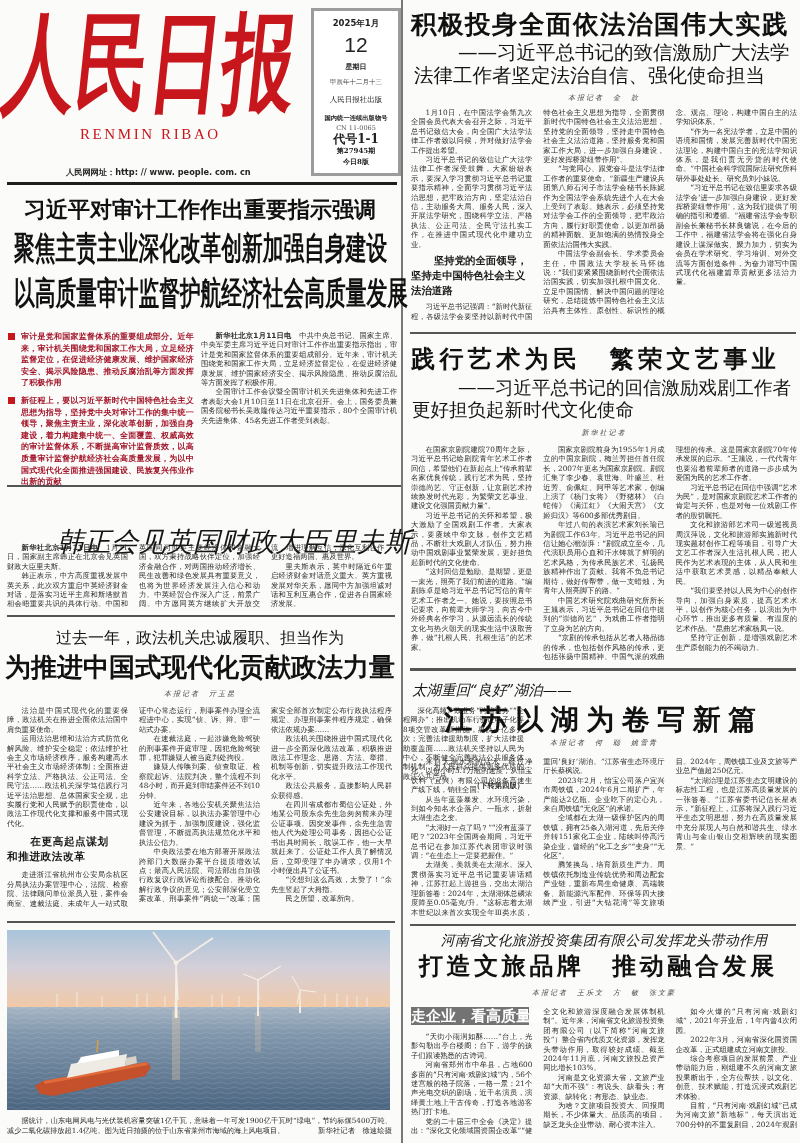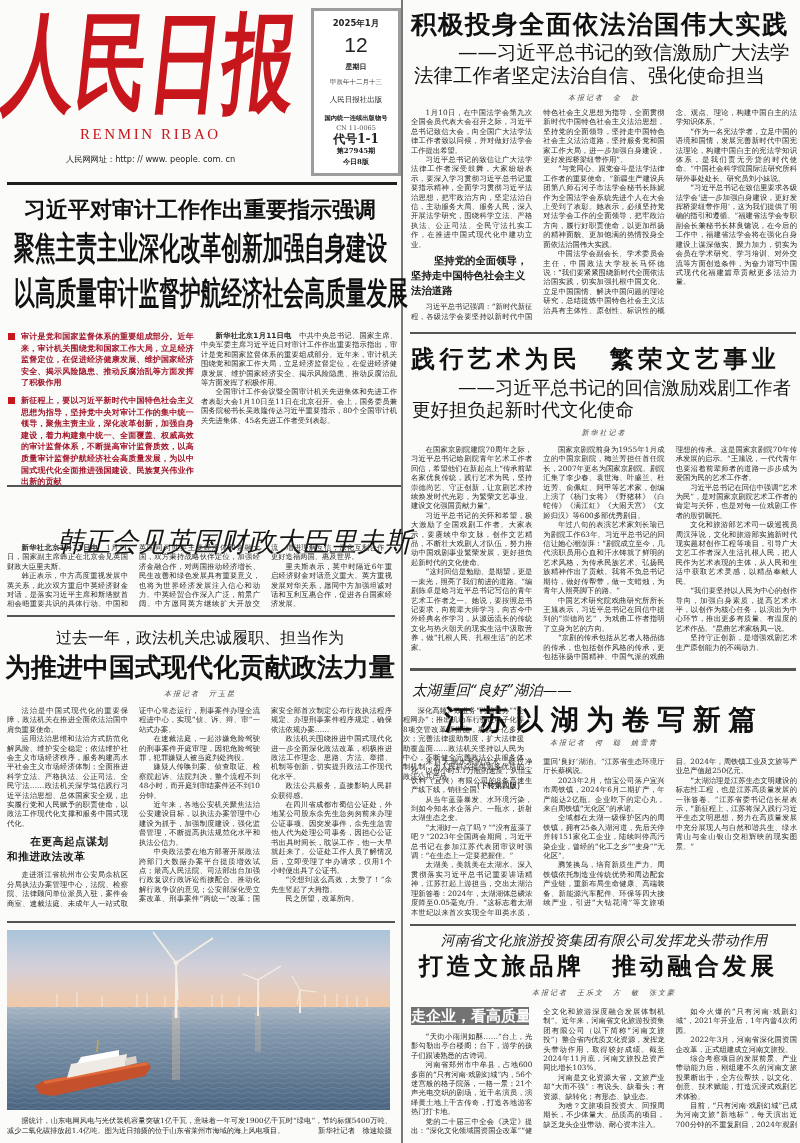--- a/index.html
+++ b/index.html
@@ -16,22 +16,22 @@
     left:10px; top:8px; font-size:72px; line-height:72px; font-weight:bold;
     color:#c8161d; letter-spacing:1px; white-space:nowrap;
     transform:scaleY(1.5) skewX(-9deg); transform-origin:0 0;
     font-family:"DejaVu Serif", serif;
   }
   .mast-roman {
     left:80px; top:126px; font-family:"Liberation Serif", serif; font-size:15px;
     letter-spacing:2.6px; color:#c8161d; white-space:nowrap;
   }
   .mast-url {
-    left:66px; top:154px; font-family:"DejaVu Sans", sans-serif; font-size:8.2px;
-    font-weight:normal; color:#222; white-space:nowrap;text-align:center;
+    left:66px; top:167px; font-family:"DejaVu Sans", sans-serif; font-size:8.2px;
+    font-weight:bold; color:#222; white-space:nowrap;text-align:center;
   }
   .datebox {
     left:311px; top:8px; width:90px; height:168px; box-sizing:border-box;
     border:3px solid #9c9c9c; background:#fff;
   }
   .datebox div {
     position:absolute; left:0; width:100%; text-align:center; line-height:10px;
     white-space:nowrap; color:#222;
   }
   .db-ym { top:7px; font-size:8.5px; font-weight:bold; font-family:"DejaVu Sans", sans-serif; }

